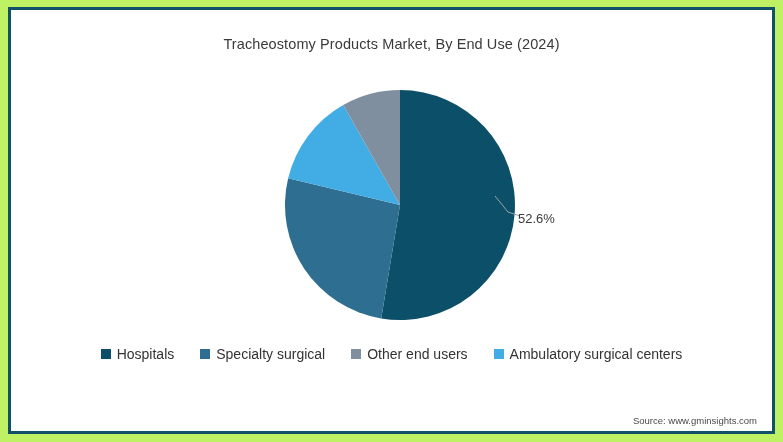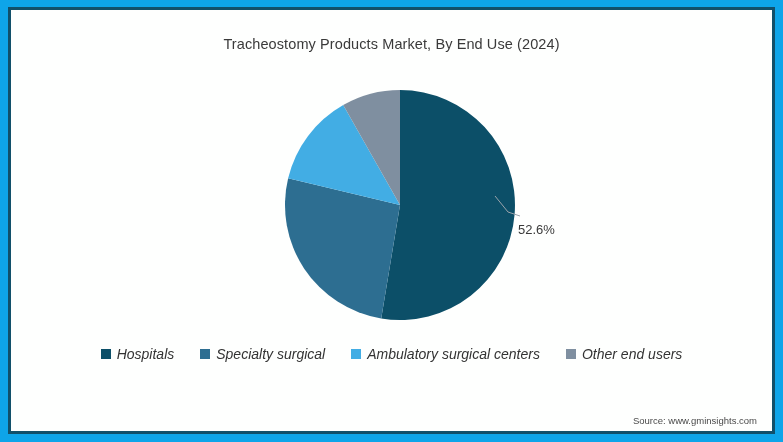--- a/index.html
+++ b/index.html
@@ -8,21 +8,21 @@
     padding: 0;
     background: #ffffff;
   }
   body {
     font-family: "Liberation Sans", sans-serif;
   }
   #page {
     position: relative;
     width: 783px;
     height: 442px;
-    background: #0ea5e9;
+    background: #bef264;
     overflow: hidden;
   }
   #frame {
     position: absolute;
     left: 8px;
     top: 7px;
     right: 8px;
     bottom: 8px;
     border: 3px solid #11506a;
     background: #fefffe;
@@ -47,36 +47,35 @@
     height: 442px;
   }
   #pie-svg {
     position: absolute;
     left: 0;
     top: 0;
   }
   #pct-label {
     position: absolute;
     left: 518px;
-    top: 222px;
+    top: 211px;
     font-size: 13px;
     color: #3a3a3a;
     white-space: nowrap;
   }
   #legend {
     position: absolute;
     left: 0;
     right: 0;
     top: 347px;
     display: flex;
     flex-direction: row;
     justify-content: center;
     align-items: center;
     gap: 26px;
-    font-style: italic;
   }
   .legend-item {
     display: flex;
     flex-direction: row;
     align-items: center;
     gap: 6px;
     white-space: nowrap;
   }
   .legend-swatch {
     width: 10px;
@@ -124,23 +123,23 @@
   <div id="legend">
     <div class="legend-item">
       <span class="legend-swatch" style="background: rgb(12, 79, 104);"></span>
       <span class="legend-label">Hospitals</span>
     </div>
     <div class="legend-item">
       <span class="legend-swatch" style="background: rgb(45, 110, 145);"></span>
       <span class="legend-label">Specialty surgical</span>
     </div>
     <div class="legend-item">
+      <span class="legend-swatch" style="background: rgb(127, 143, 160);"></span>
+      <span class="legend-label">Other end users</span>
+    </div>
+    <div class="legend-item">
       <span class="legend-swatch" style="background: rgb(66, 173, 228);"></span>
       <span class="legend-label">Ambulatory surgical centers</span>
-    </div>
-    <div class="legend-item">
-      <span class="legend-swatch" style="background: rgb(127, 143, 160);"></span>
-      <span class="legend-label">Other end users</span>
     </div>
   </div>
 
   <div id="source-note">Source: www.gminsights.com</div>
 </div>
 
 </body></html>

